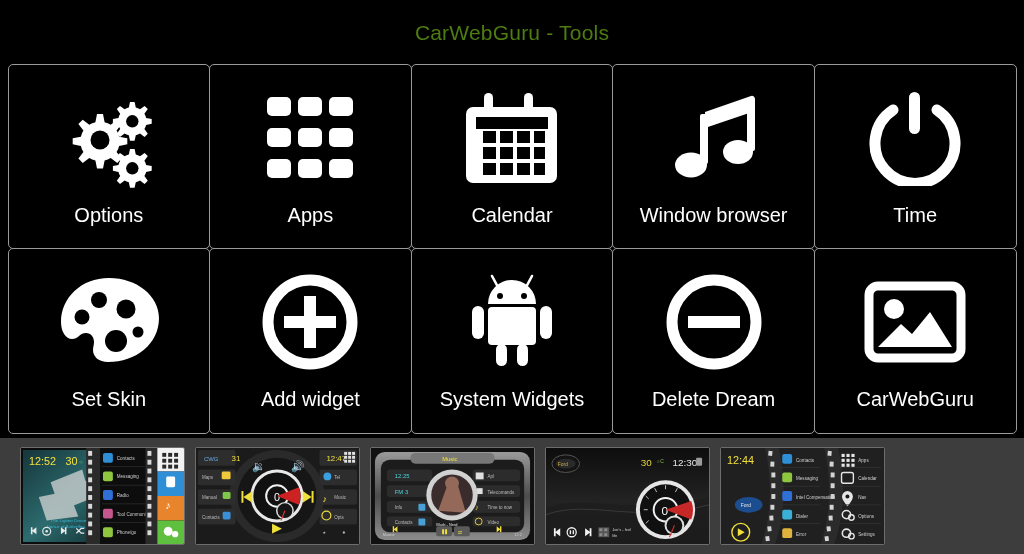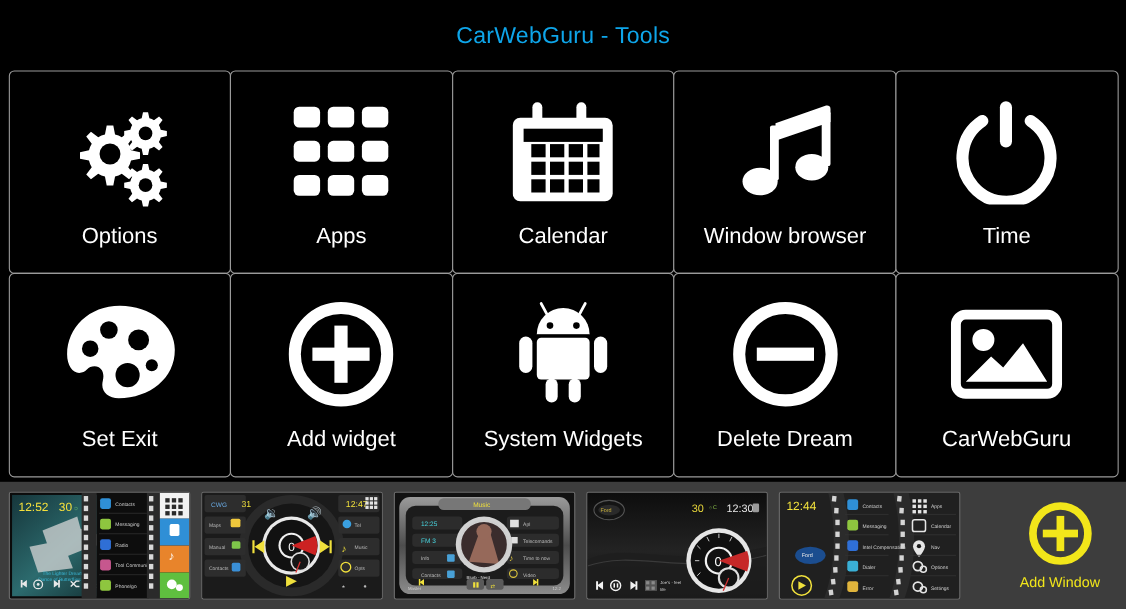--- a/index.html
+++ b/index.html
@@ -11,21 +11,21 @@
   }
   #app { position: relative; width: 1024px; height: 554px; background: #000; }
 
   
   .titlebar {
     position: absolute; left: 0; top: 0; width: 1024px; height: 65px;
     display: flex; align-items: center; justify-content: center;
     background: #000;
   }
   .titlebar .title {
-    color: #0ea5e9; font-size: 21px; letter-spacing: .2px; font-weight: 400;
+    color: #4d7c0f; font-size: 21px; letter-spacing: .2px; font-weight: 400;
   }
 
   
   .grid {
     position: absolute; left: 8px; top: 64px;
     width: 1008px; height: 369px;
     display: grid;
     grid-template-columns: repeat(5, 1fr);
     grid-template-rows: repeat(2, 1fr);
   }
@@ -50,21 +50,21 @@
     margin-top: 6px; margin-bottom: 12px; white-space: nowrap;
   }
 
   
   .strip {
     position: absolute; left: 0; top: 438px; width: 1024px; height: 116px;
     background: #3d3d3d;
     display: flex; align-items: center;
     padding: 0 8px;
   }
-  .thumbs { display: flex; align-items: center; gap: 10px; }
+  .thumbs { display: flex; align-items: center; gap: 10px; margin-left: 12px; }
   .thumb {
     width: 165px; height: 98px;
     border: 1px solid #6d6d6d;
     border-radius: 2px;
     position: relative; overflow: hidden;
     background: #101010;
     cursor: pointer;
     flex: none;
   }
   .addwin {
@@ -190,21 +190,21 @@
           <path d="M50 2 C22 2 2 22 2 46 c0 10 5 17 11 17 3 0 5-1 7-3 2-2 4-3 7-3 5 0 8 4 8 9 0 3-1 5-1 8 0 7 6 12 15 12 28 0 51-18 51-44C100 20 78 2 50 2 z" fill="#ffffff"></path>
           <g fill="#000000">
             <circle cx="40" cy="24" r="8"></circle>
             <circle cx="67" cy="33" r="9.5"></circle>
             <circle cx="23" cy="41" r="7.5"></circle>
             <circle cx="57" cy="65" r="11"></circle>
             <circle cx="79" cy="56" r="5.5"></circle>
           </g>
         </svg>
       </div>
-      <div class="label">Set Exit</div>
+      <div class="label">Set Skin</div>
     </div>
 
     <div class="cell">
       <div class="iconwrap">
         <svg width="96" height="96" viewBox="0 0 96 96">
           <circle cx="48" cy="48" r="42" fill="none" stroke="#ffffff" stroke-width="11"></circle>
           <rect x="42" y="22" width="12" height="52" fill="#ffffff"></rect>
           <rect x="22" y="42" width="52" height="12" fill="#ffffff"></rect>
         </svg>
       </div>
@@ -672,25 +672,15 @@
             <line x1="120" y1="20" x2="162" y2="20"></line>
               <line x1="120" y1="39" x2="162" y2="39"></line>
             <line x1="120" y1="58" x2="162" y2="58"></line>
               <line x1="120" y1="77" x2="162" y2="77"></line>
           </g>
         </svg>
       </div>
 
     </div>
 
-    <div class="addwin">
-      <div class="plusicon">
-        <svg width="60" height="60" viewBox="0 0 60 60">
-          <circle cx="30" cy="30" r="25" fill="none" stroke="#f2e61a" stroke-width="7"></circle>
-          <rect x="26.5" y="14" width="7" height="32" fill="#f2e61a"></rect>
-          <rect x="14" y="26.5" width="32" height="7" fill="#f2e61a"></rect>
-        </svg>
-      </div>
-      <div class="awlabel">Add Window</div>
-    </div>
   </div>
 
 </div>
 
 </body></html>

